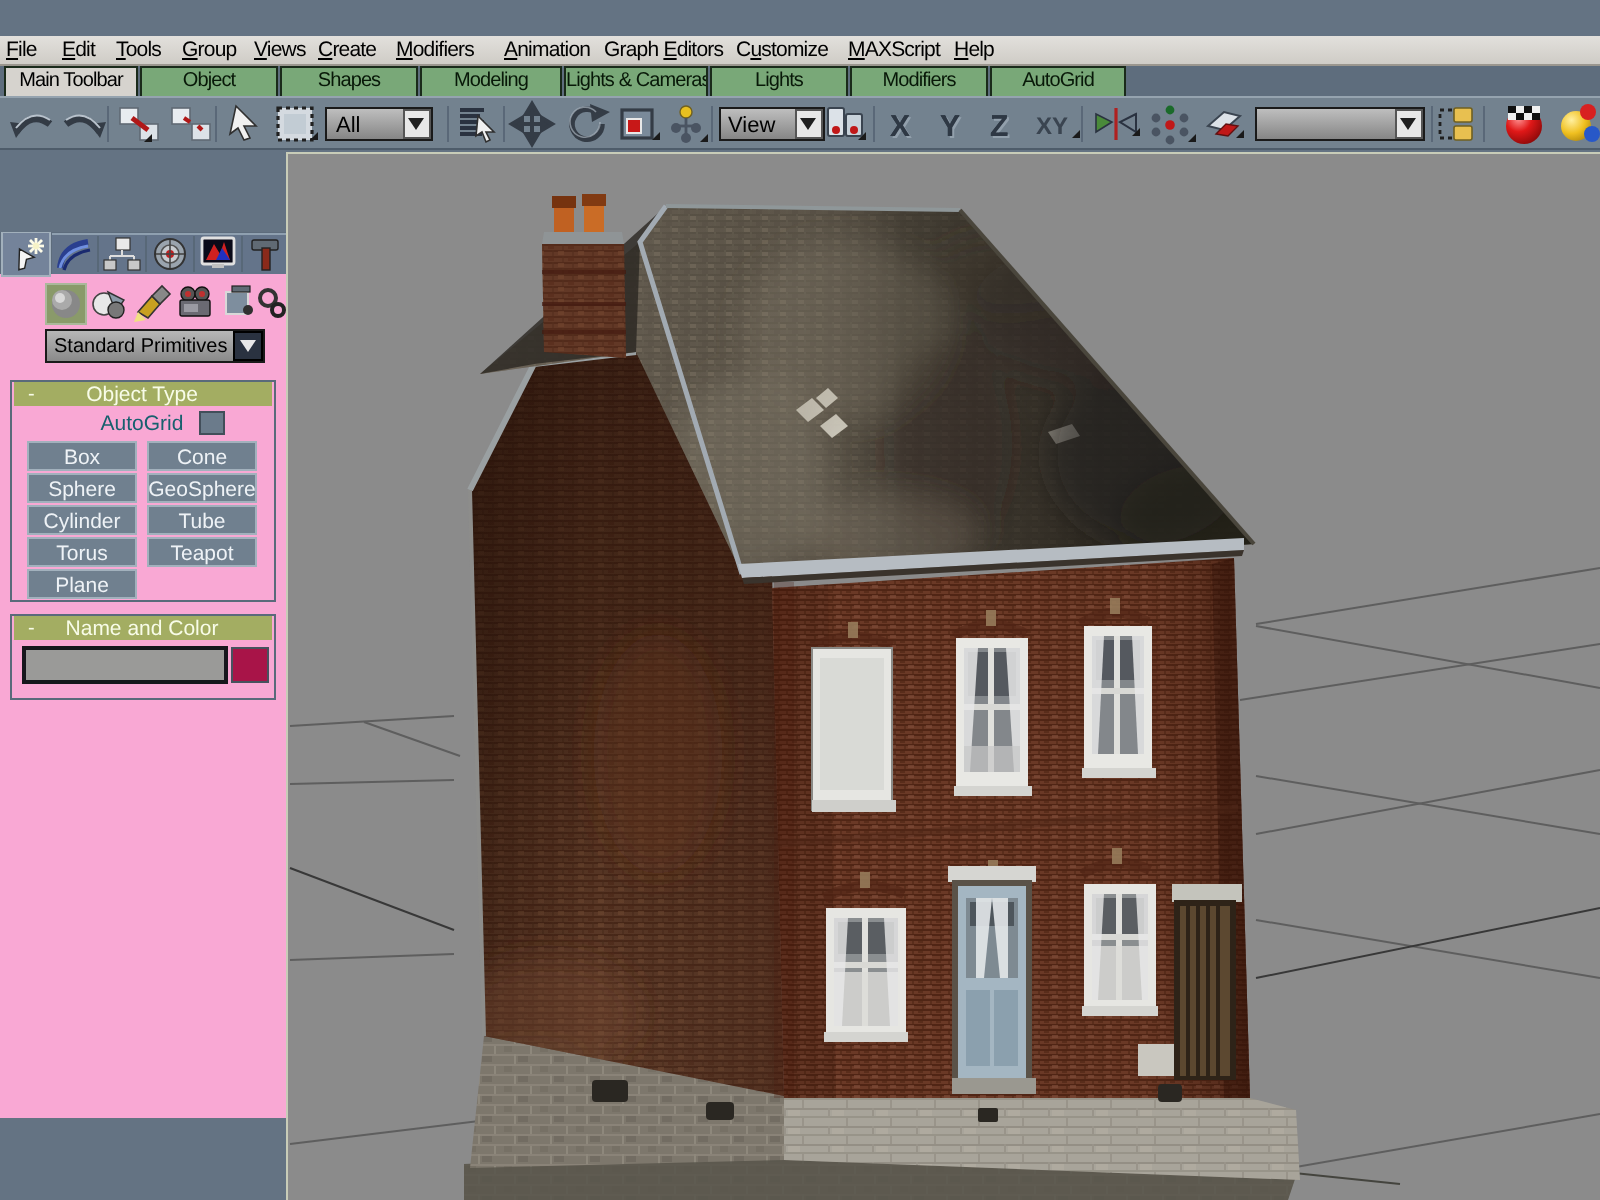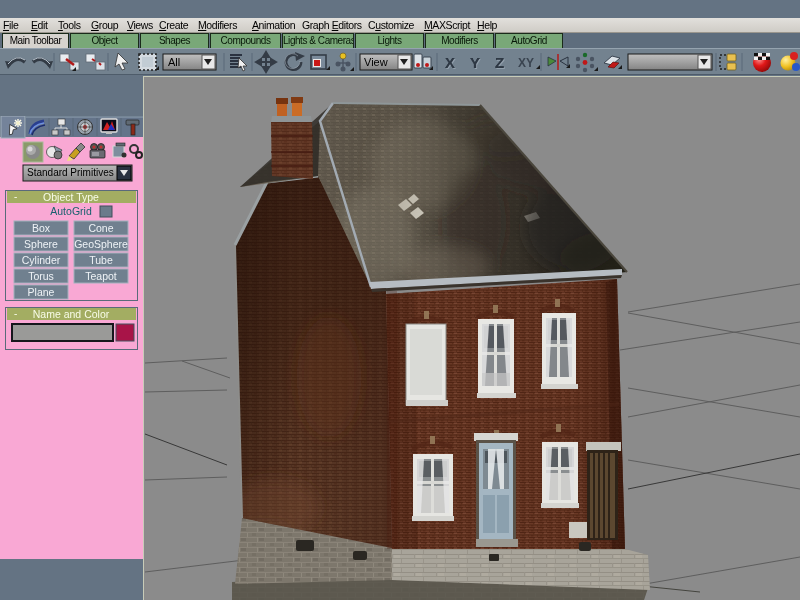--- a/index.html
+++ b/index.html
@@ -43,21 +43,21 @@
     <span class="mitem" style="left:302px">Graph <span class="u">E</span>ditors</span>
     <span class="mitem" style="left:368px">C<span class="u">u</span>stomize</span>
     <span class="mitem" style="left:424px"><span class="u">M</span>AXScript</span>
     <span class="mitem" style="left:477px"><span class="u">H</span>elp</span>
   </div>
 
   <div id="tabbar" class="abs">
     <span class="tab active" style="left:2px;width:67px">Main Toolbar</span>
     <span class="tab" style="left:70px;width:69px">Object</span>
     <span class="tab" style="left:140px;width:69px">Shapes</span>
-    <span class="tab" style="left:210px;width:71px">Compounds</span>
+    <span class="tab" style="left:210px;width:71px">Modeling</span>
     <span class="tab" style="left:282px;width:72px">Lights &amp; Cameras</span>
     <span class="tab" style="left:355px;width:69px">Lights</span>
     <span class="tab" style="left:425px;width:69px">Modifiers</span>
     <span class="tab" style="left:495px;width:68px">AutoGrid</span>
   </div>
 
   <div id="toolbar" class="abs">
     <svg class="abs" style="left:0;top:0" width="800" height="25" viewBox="0 0 800 25" id="tbicons">
       <defs>
         <linearGradient id="comboT" x1="0" y1="0" x2="0" y2="1">

